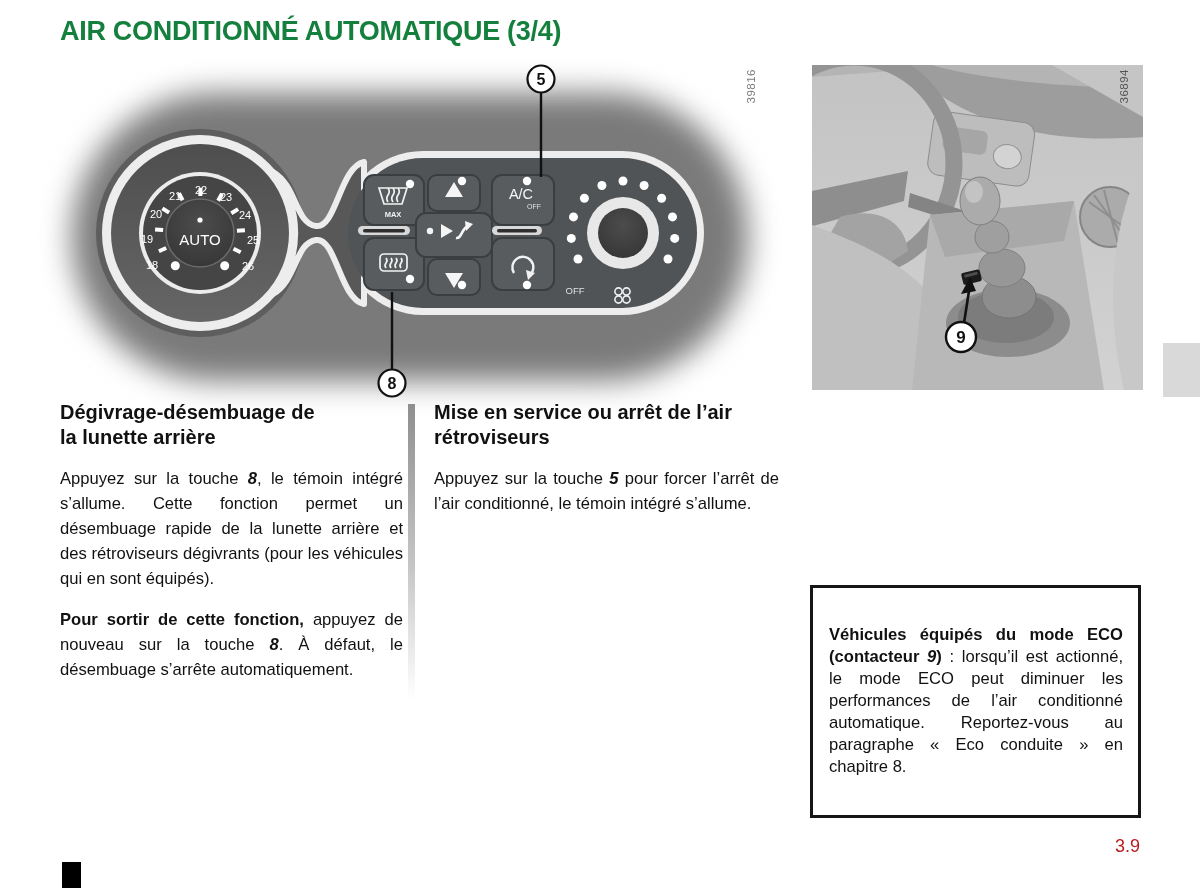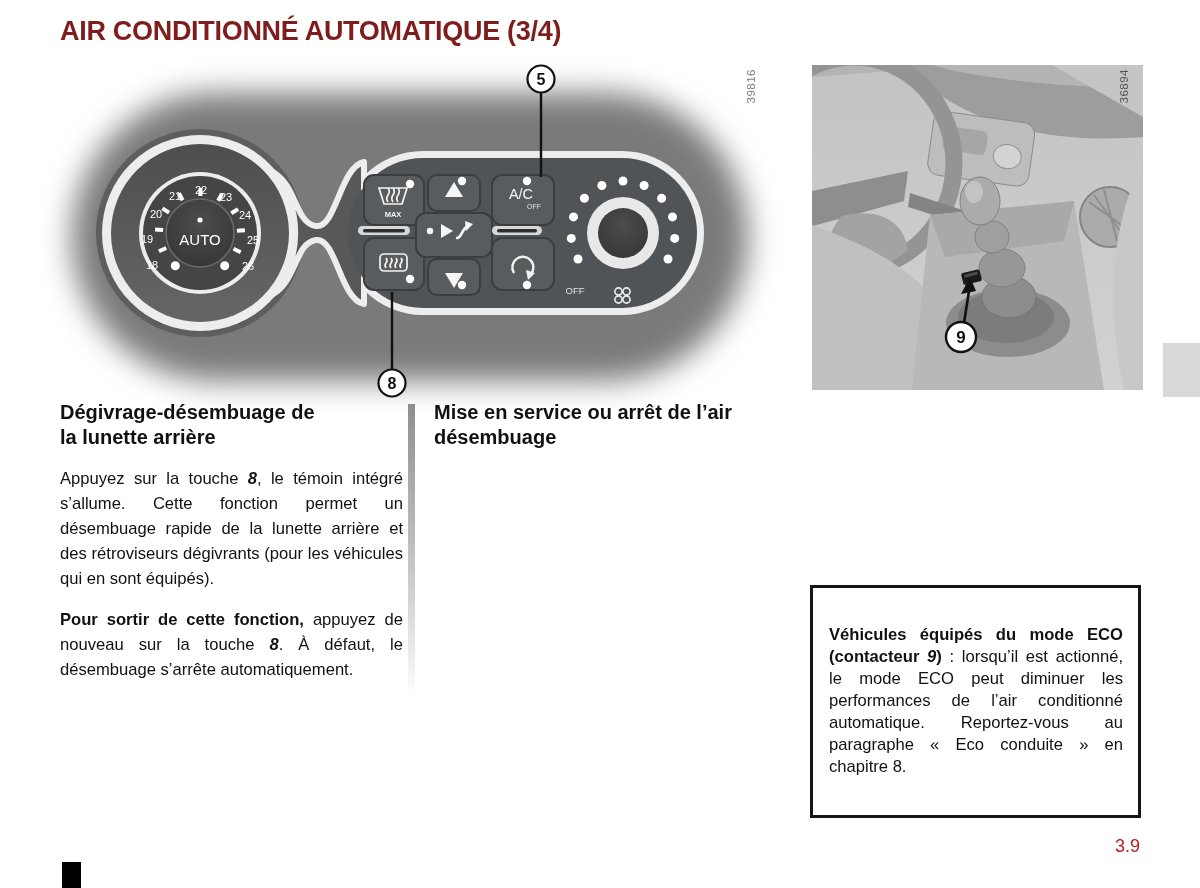--- a/index.html
+++ b/index.html
@@ -4,21 +4,21 @@
 <style>
   html,body{margin:0;padding:0;}
   body{
     width:1200px;height:888px;position:relative;overflow:hidden;
     background:#ffffff;color:#111;
     font-family:"Liberation Sans","DejaVu Sans",sans-serif;
   }
   .abs{position:absolute;}
   
   .page-title{
-    left:60px;top:16px;font-size:27px;font-weight:bold;letter-spacing:-0.3px;color:#7f1d1d;
+    left:60px;top:16px;font-size:27px;font-weight:bold;letter-spacing:-0.3px;color:#15803d;
   }
   
   .panel-fig{left:62px;top:63px;width:698px;height:340px;}
   .panel-blob{
     position:absolute;left:10px;top:30px;width:676px;height:288px;
     background:#7a7a7a;border-radius:150px;filter:blur(15px);
   }
   .panel-svg{position:absolute;left:0;top:0;}
   .fig-num{
     position:absolute;writing-mode:vertical-rl;transform:rotate(180deg);
@@ -275,21 +275,22 @@
 
 <div class="abs col col-left">
   <h2>Dégivrage-désembuage de la lunette arrière</h2>
   <p><span>Appuyez sur la touche </span><span class="b i">8</span><span>, le témoin intégré s’allume. Cette fonction permet un désembuage rapide de la lunette arrière et des rétroviseurs dégivrants (pour les véhicules qui en sont équipés).</span></p>
   <p><span class="b">Pour sortir de cette fonction,</span><span> appuyez de nouveau sur la touche </span><span class="b i">8</span><span>. À défaut, le désembuage s’arrête automatiquement.</span></p>
 </div>
 
 <div class="abs divider"></div>
 
 <div class="abs col col-mid">
-  <h2>Mise en service ou arrêt de l’air désembuage</h2>
+  <h2>Mise en service ou arrêt de l’air rétroviseurs</h2>
+  <p><span>Appuyez sur la touche </span><span class="b i">5</span><span> pour forcer l’arrêt de l’air conditionné, le témoin intégré s’allume.</span></p>
 </div>
 
 <div class="abs eco-box">
   <p style="margin:0"><span class="b">Véhicules équipés du mode ECO (contacteur </span><span class="b i">9</span><span class="b">)</span><span> : lorsqu’il est actionné, le mode ECO peut diminuer les performances de l’air conditionné automatique. Reportez-vous au paragraphe « Eco conduite » en chapitre 8.</span></p>
 </div>
 
 <div class="abs page-number">3.9</div>
 <div class="abs print-mark"></div>
 <div class="abs side-tab"></div>
 

